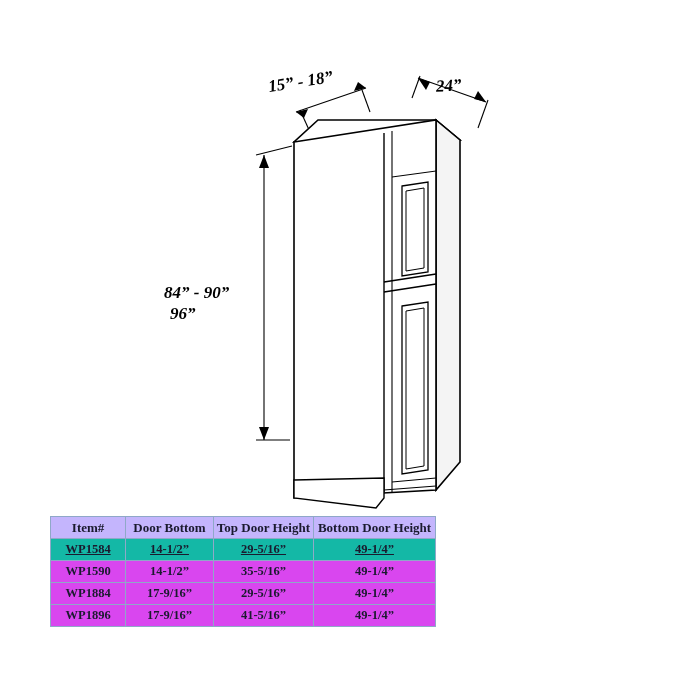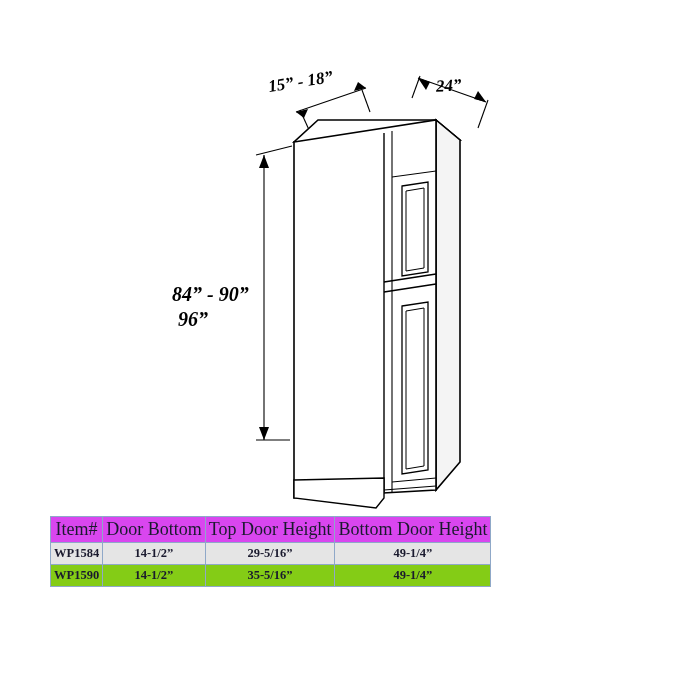--- a/index.html
+++ b/index.html
@@ -34,23 +34,23 @@
     font-size: 17px;
     transform: rotate(-9deg);
   }
   #dim-depth-label {
     left: 436px;
     top: 76px;
     font-size: 17px;
     transform: rotate(-3deg);
   }
   #dim-height-label {
-    left: 172px;
+    left: 164px;
     top: 282px;
-    font-size: 20px;
+    font-size: 17px;
     line-height: 1.25;
     text-align: center;
   }
   #dim-height-label .line2 {
     display: block;
     text-align: left;
     padding-left: 6px;
   }
 
   
@@ -68,32 +68,33 @@
     color: #1a1a2e;
   }
   table.spec th, table.spec td {
     border: 1px solid #8fa8c8;
     text-align: center;
     padding: 2px 3px;
     height: 17px;
     white-space: nowrap;
   }
   table.spec th {
-    background: #d946ef;
-    font-weight: normal;
-    font-size: 18px;
+    background: #c4b5fd;
+    font-weight: bold;
+    font-size: 13px;
   }
   table.spec td {
     font-weight: bold;
   }
   table.spec tr.odd td {
-    background: #e5e5e5;
+    background: #14b8a6;
+    text-decoration: underline;
   }
   table.spec tr.even td {
-    background: #84cc16;
+    background: #d946ef;
   }
   table.spec col.c0 { width: 76px; }
   table.spec col.c1 { width: 88px; }
   table.spec col.c2 { width: 100px; }
   table.spec col.c3 { width: 122px; }
 </style>
 </head>
 <body>
 
 <div id="stage">
@@ -179,17 +180,29 @@
           <td>14-1/2”</td>
           <td>29-5/16”</td>
           <td>49-1/4”</td>
         </tr>
         <tr class="even">
           <td>WP1590</td>
           <td>14-1/2”</td>
           <td>35-5/16”</td>
           <td>49-1/4”</td>
         </tr>
+        <tr class="even">
+          <td>WP1884</td>
+          <td>17-9/16”</td>
+          <td>29-5/16”</td>
+          <td>49-1/4”</td>
+        </tr>
+        <tr class="even">
+          <td>WP1896</td>
+          <td>17-9/16”</td>
+          <td>41-5/16”</td>
+          <td>49-1/4”</td>
+        </tr>
       </tbody>
     </table>
   </div>
 
 </div>
 
 </body></html>

